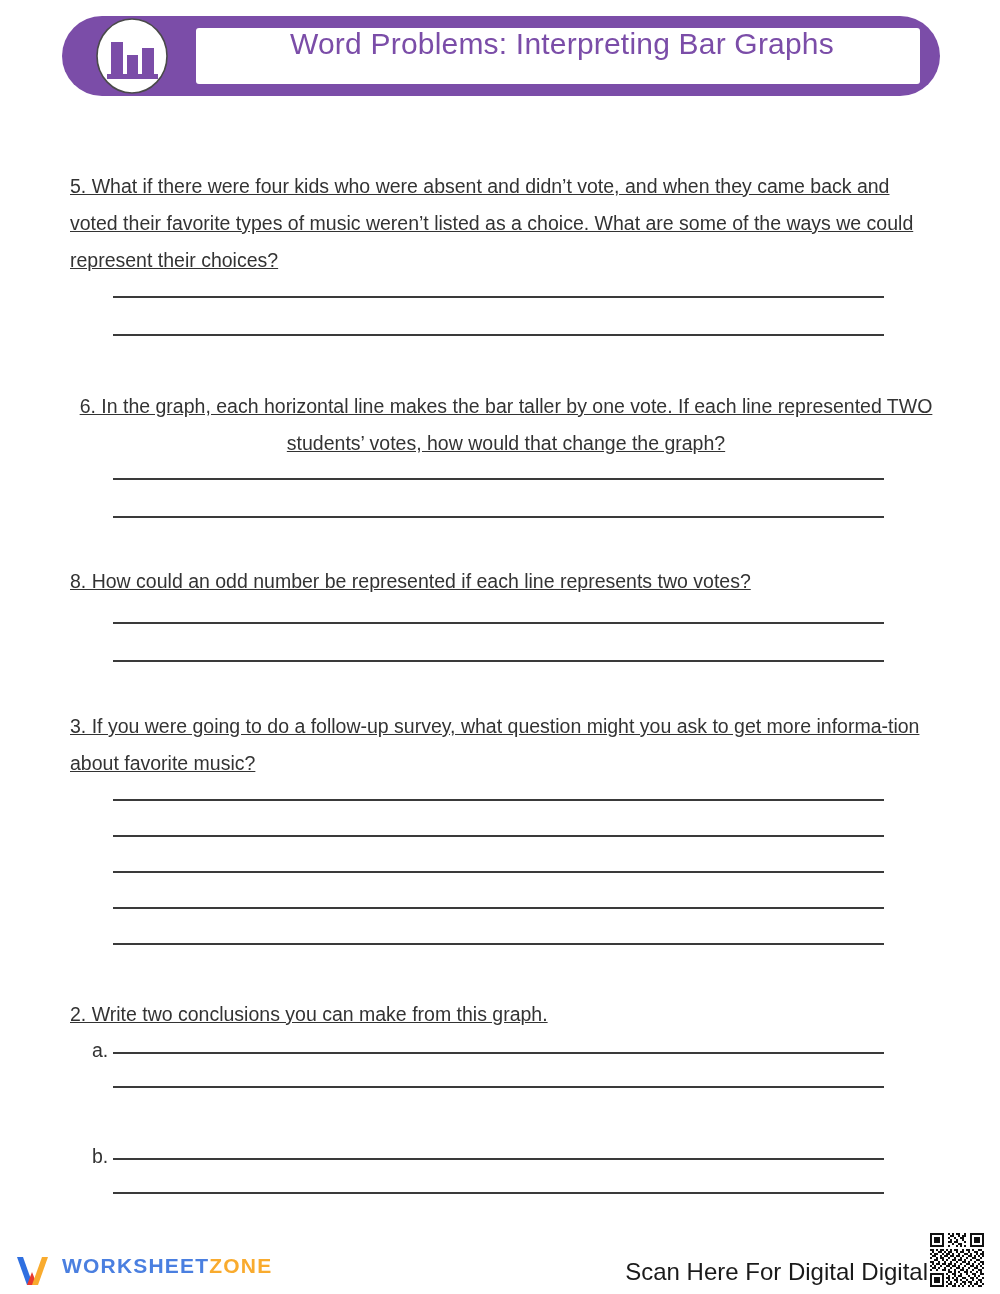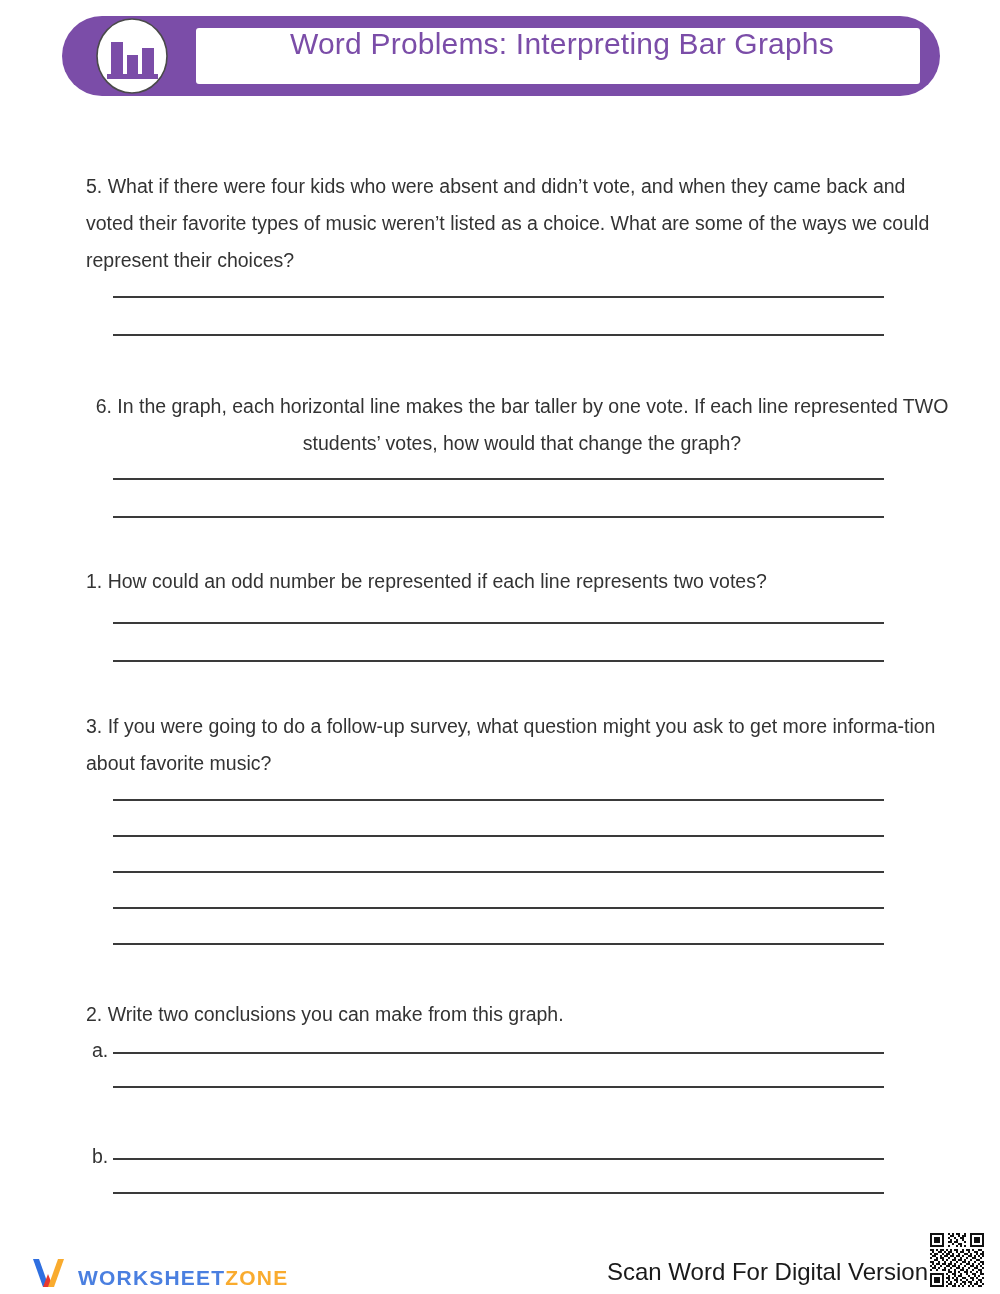--- a/index.html
+++ b/index.html
@@ -58,26 +58,27 @@
     left: 32px;
     top: 2px;
     width: 76px;
     height: 76px;
   }
   .header-badge svg { display: block; }
 
   
   .q {
     position: absolute;
-    left: 86px;
+    left: 70px;
     width: 872px;
     font-size: 19.5px;
     line-height: 37px;
     color: #333333;
     font-family: "Liberation Sans", sans-serif;
+    text-decoration: underline;
   }
   .q5 { top: 168px; }
   .q6 { top: 388px; text-align: center; }
   .q7 { top: 563px; }
   .q8 { top: 708px; }
   .q9 { top: 996px; }
 
   
   .rule {
     position: absolute;
@@ -93,24 +94,24 @@
     left: 92px;
     font-size: 19.5px;
     line-height: 20px;
     color: #333333;
     font-family: "Liberation Sans", sans-serif;
   }
 
   
   .logo {
     position: absolute;
-    left: 30px;
+    left: 14px;
     top: 1254px;
     display: flex;
-    align-items: flex-end;
+    align-items: flex-start;
     height: 36px;
   }
   .logo-mark { width: 44px; height: 34px; display: block; }
   .logo-text {
     font-size: 21px;
     font-weight: bold;
     letter-spacing: 1.2px;
     font-family: "Liberation Sans", sans-serif;
     margin-left: 4px;
   }
@@ -154,21 +155,21 @@
 </div>
 
 <div class="q q5">5. What if there were four kids who were absent and didn’t vote, and when they came back and voted their favorite types of music weren’t listed as a choice. What are some of the ways we could represent their choices?</div>
 <div class="rule" style="top:296px"></div>
 <div class="rule" style="top:334px"></div>
 
 <div class="q q6">6. In the graph, each horizontal line makes the bar taller by one vote. If each line represented TWO students’ votes, how would that change the graph?</div>
 <div class="rule" style="top:478px"></div>
 <div class="rule" style="top:516px"></div>
 
-<div class="q q7">1. How could an odd number be represented if each line represents two votes?</div>
+<div class="q q7">8. How could an odd number be represented if each line represents two votes?</div>
 <div class="rule" style="top:622px"></div>
 <div class="rule" style="top:660px"></div>
 
 <div class="q q8">3. If you were going to do a follow-up survey, what question might you ask to get more informa-tion about favorite music?</div>
 <div class="rule" style="top:799px"></div>
 <div class="rule" style="top:835px"></div>
 <div class="rule" style="top:871px"></div>
 <div class="rule" style="top:907px"></div>
 <div class="rule" style="top:943px"></div>
 
@@ -188,21 +189,21 @@
       <path d="M3 3 L13 31 L19 31 L9 3 Z" fill="#2f6fe0"></path>
       <path d="M13 31 L18 18 L22 28 L19 31 Z" fill="#e8392f"></path>
       <path d="M18 31 L28 3 L34 3 L24 31 Z" fill="#f9ab2e"></path>
     </svg>
   </span>
   <span class="logo-text">
     <span class="logo-ws">WORKSHEET</span><span class="logo-zone">ZONE</span>
   </span>
 </div>
 
-<div class="scan-text">Scan Word For Digital Version</div>
+<div class="scan-text">Scan Here For Digital Digital</div>
 
 <div class="qr">
   <svg viewBox="0 0 29 29" width="58" height="60" shape-rendering="crispEdges" xmlns="http://www.w3.org/2000/svg">
     <rect width="29" height="29" fill="#ffffff"></rect>
     <g fill="#111111">
       <rect x="1" y="1" width="7" height="1"></rect>
         <rect x="1" y="7" width="7" height="1"></rect>
       <rect x="1" y="1" width="1" height="7"></rect>
         <rect x="7" y="1" width="1" height="7"></rect>
       <rect x="3" y="3" width="3" height="3"></rect>

